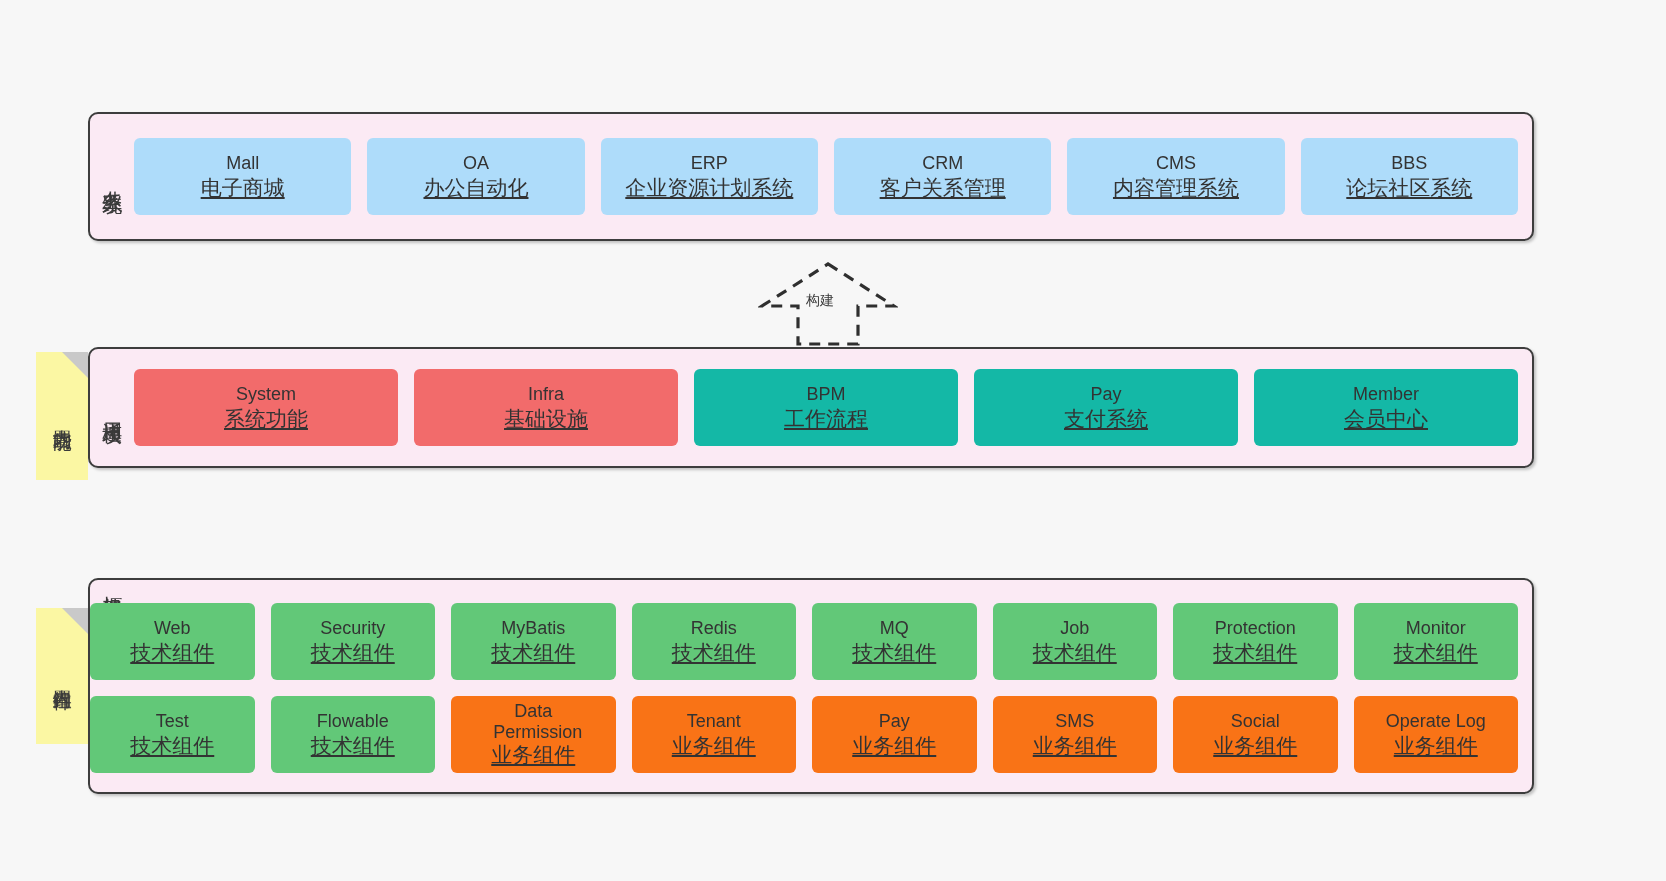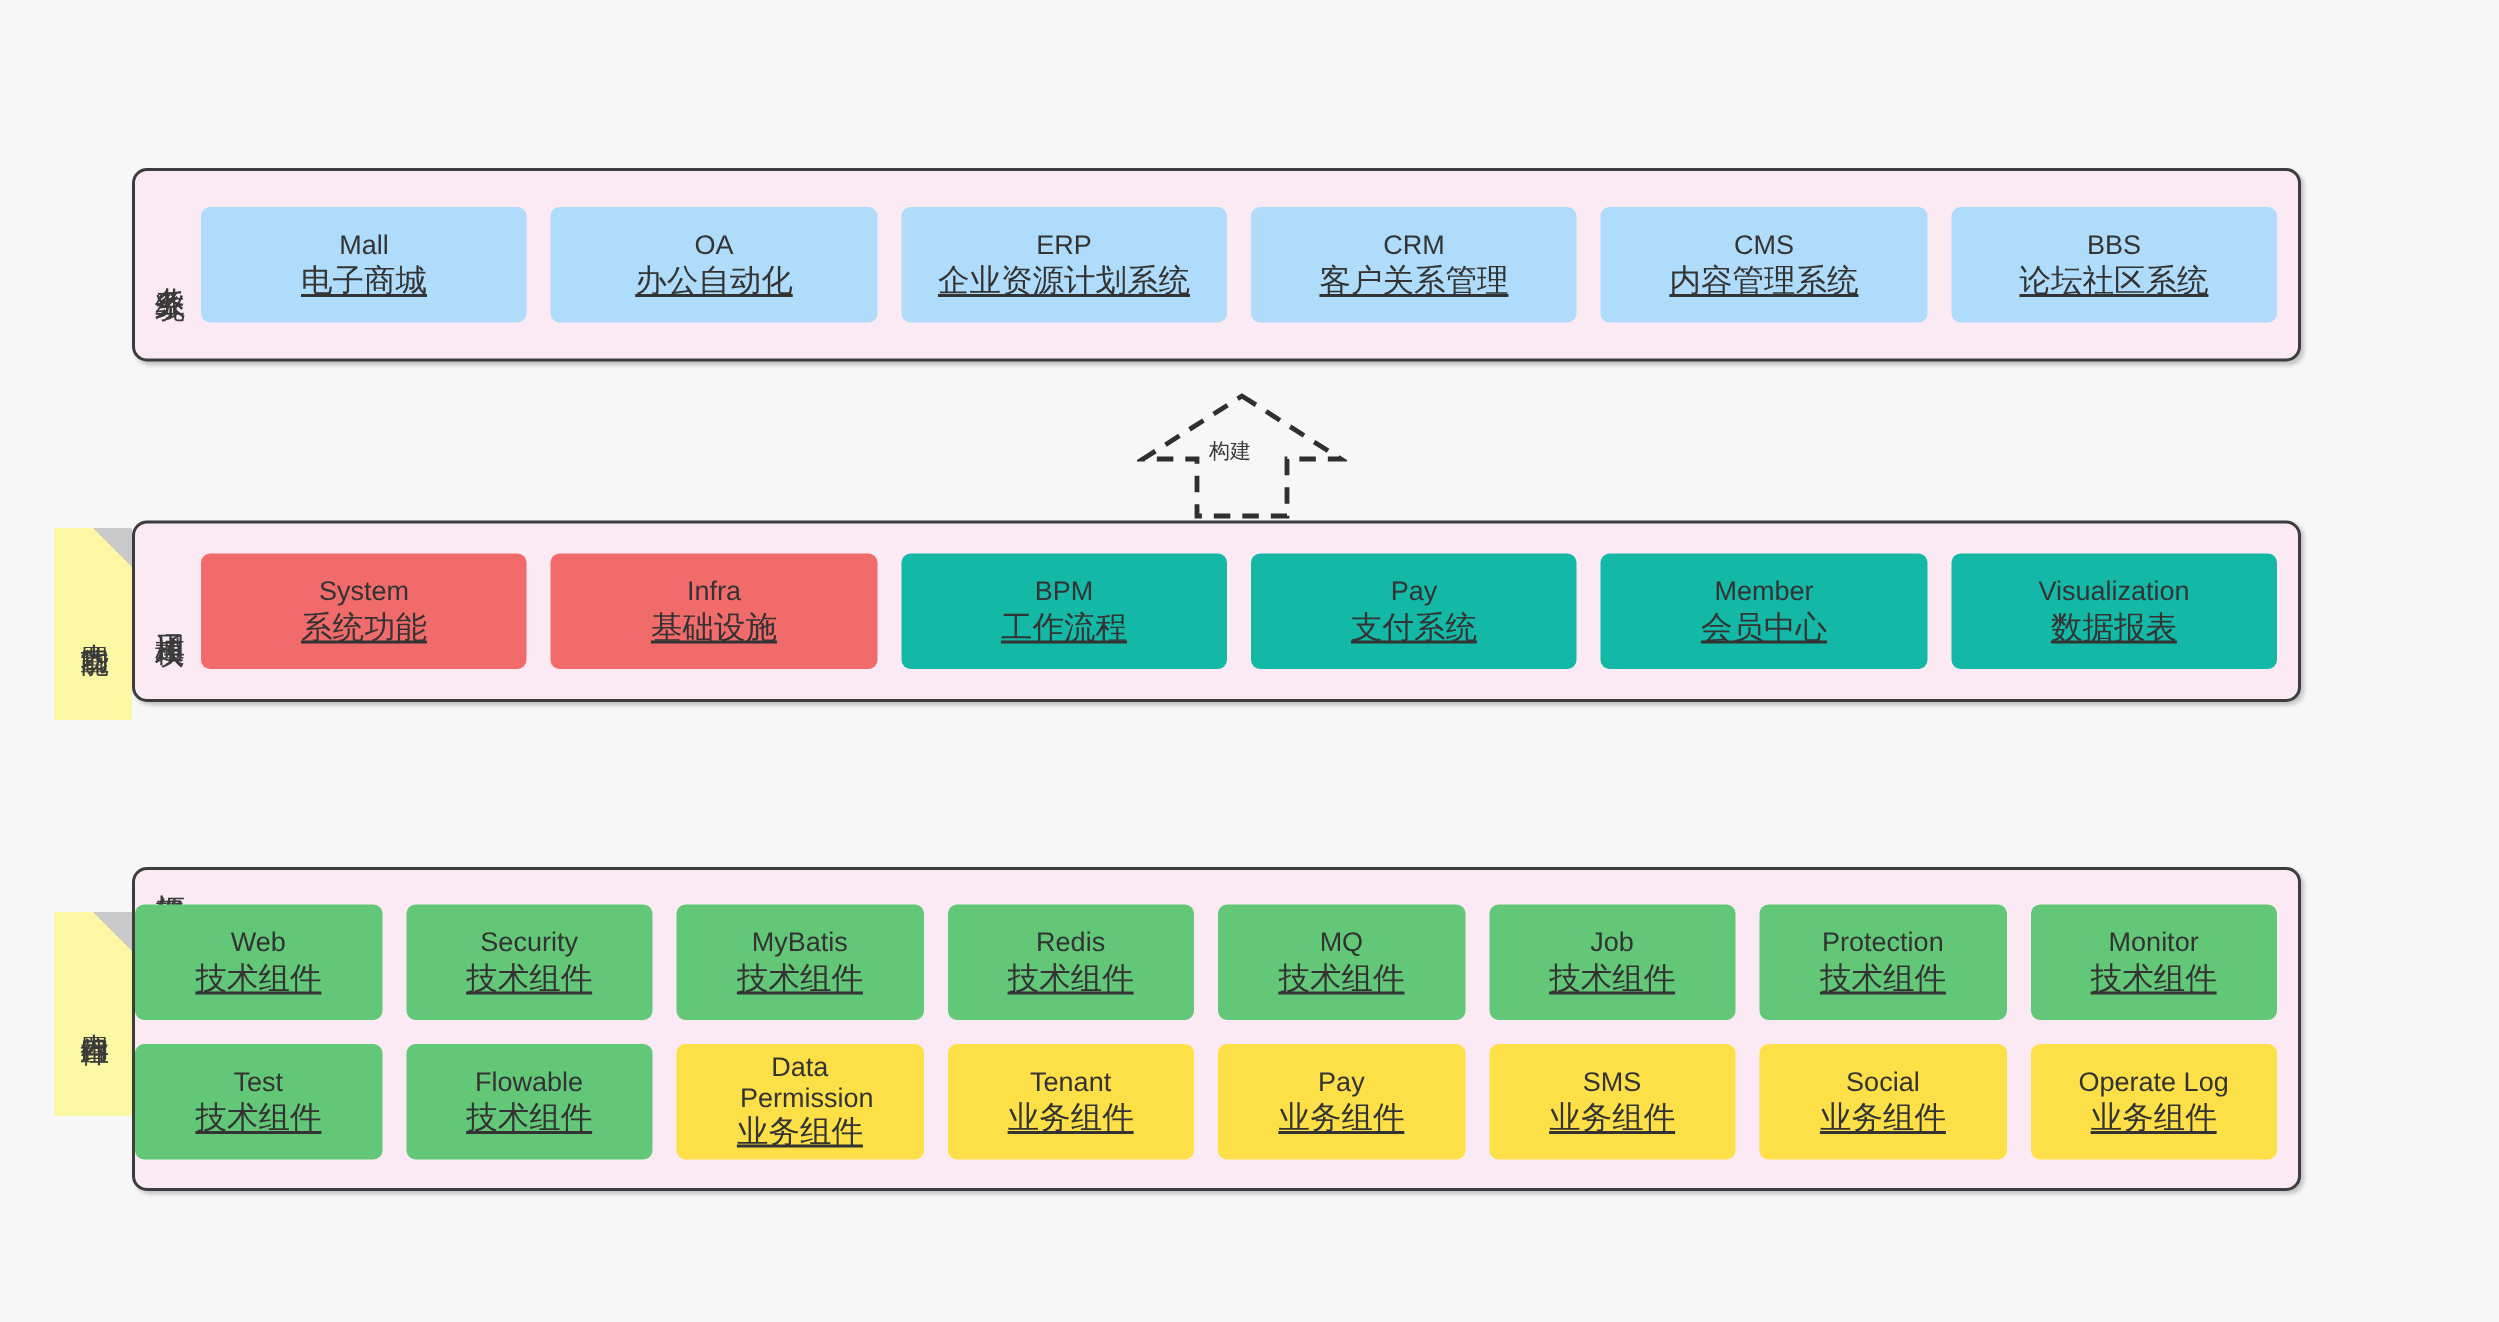--- a/index.html
+++ b/index.html
@@ -79,21 +79,21 @@
     padding: 4px 6px;
     color: #333333;
   }
   .node .t1 { font-size: 18px; }
   .node .t2 { font-size: 21px; text-decoration: underline; }
 
   .blue  { background: #aedcfa; }
   .red   { background: #f26b6b; }
   .pink  { background: #14b8a6; }
   .green { background: #62c878; }
-  .mint  { background: #fde047; }
+  .mint  { background: #f97316; }
 
   
   .sticky {
     position: absolute;
     background: #fbf7a3;
     display: flex;
     align-items: center;
     justify-content: center;
     font-size: 19px;
     line-height: 1.18;
@@ -195,24 +195,20 @@
           <span class="t2">工作流程</span>
         </div>
         <div class="node pink">
           <span class="t1">Pay</span>
           <span class="t2">支付系统</span>
         </div>
         <div class="node pink">
           <span class="t1">Member</span>
           <span class="t2">会员中心</span>
         </div>
-        <div class="node pink">
-          <span class="t1">Visualization</span>
-          <span class="t2">数据报表</span>
-        </div>
       </div>
     </div>
   </div>
 
 
   <div class="sticky" style="left:36px; top:608px; width:52px; height:136px;">
     <span class="fold"></span>
     <span>内置组件</span>
   </div>
 

